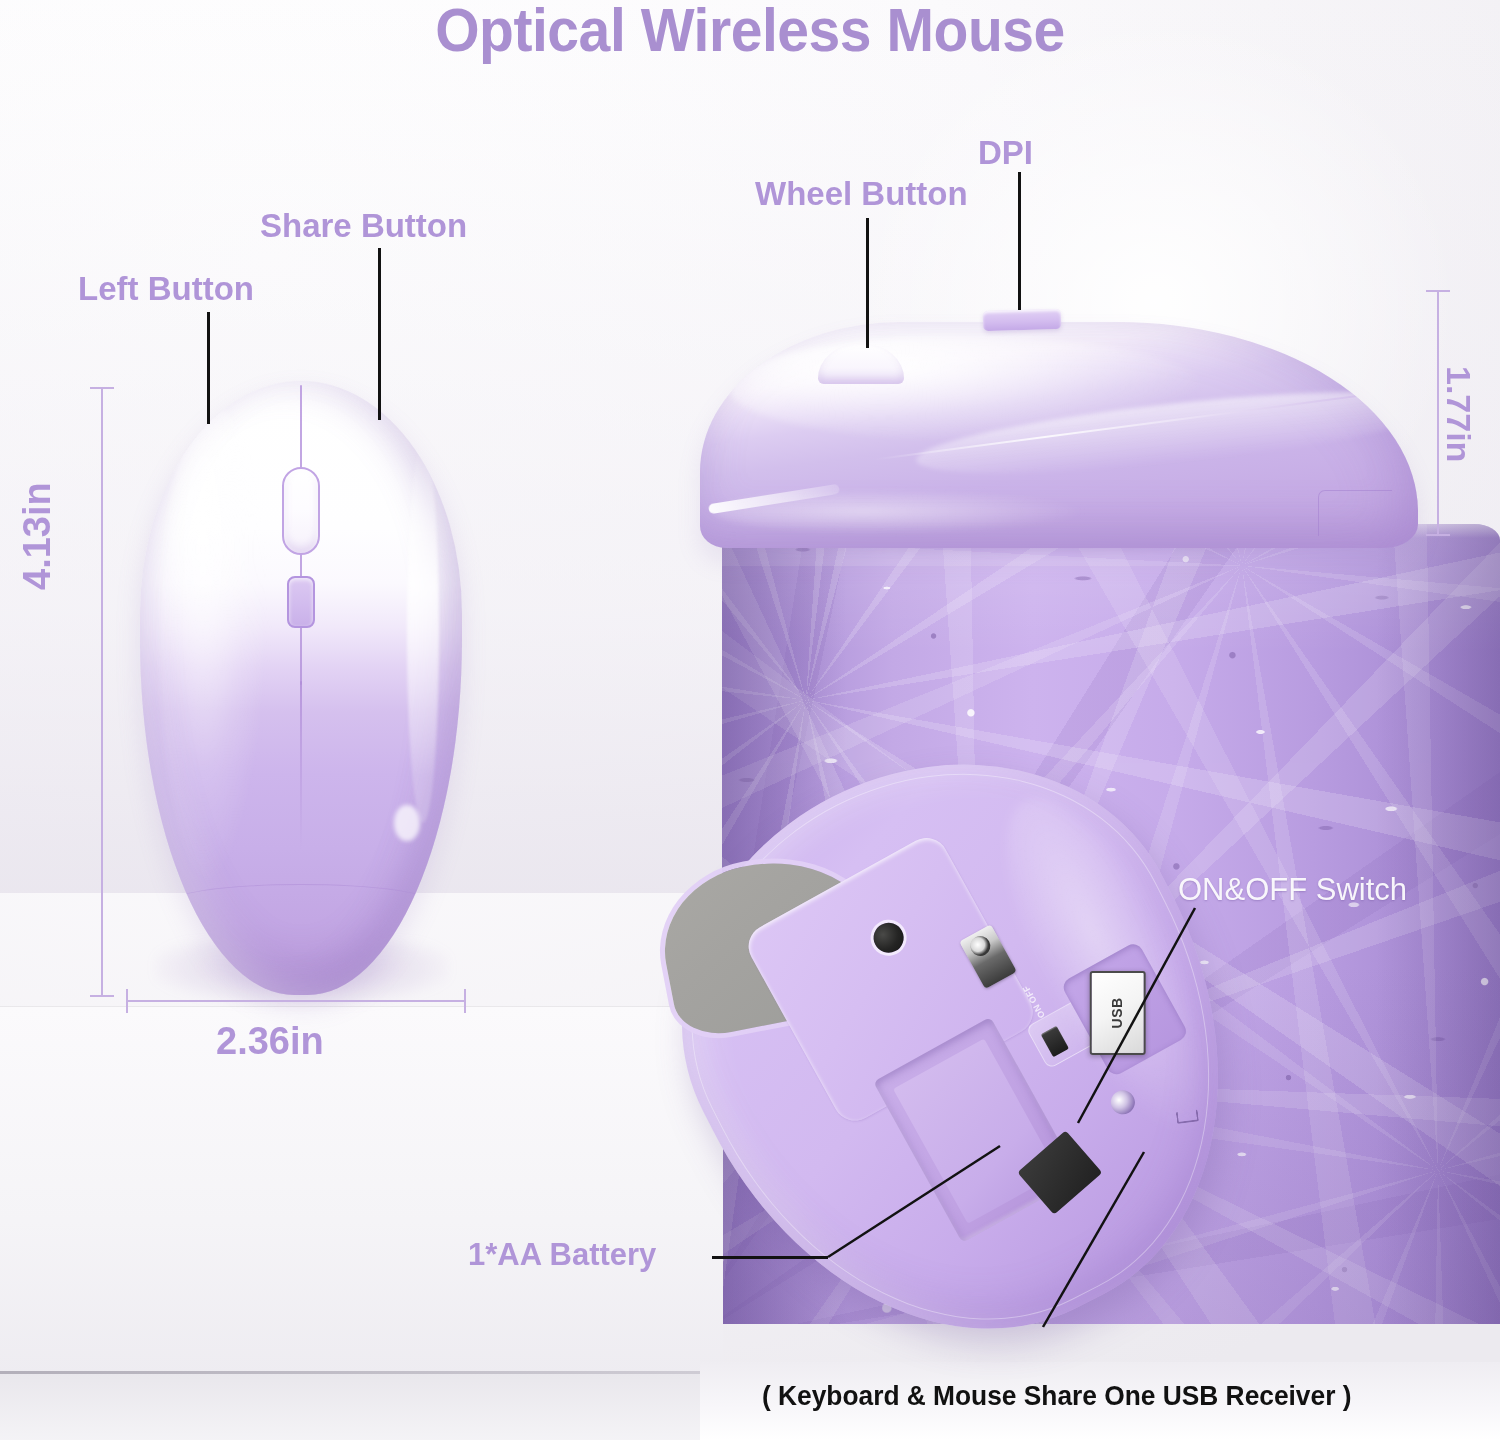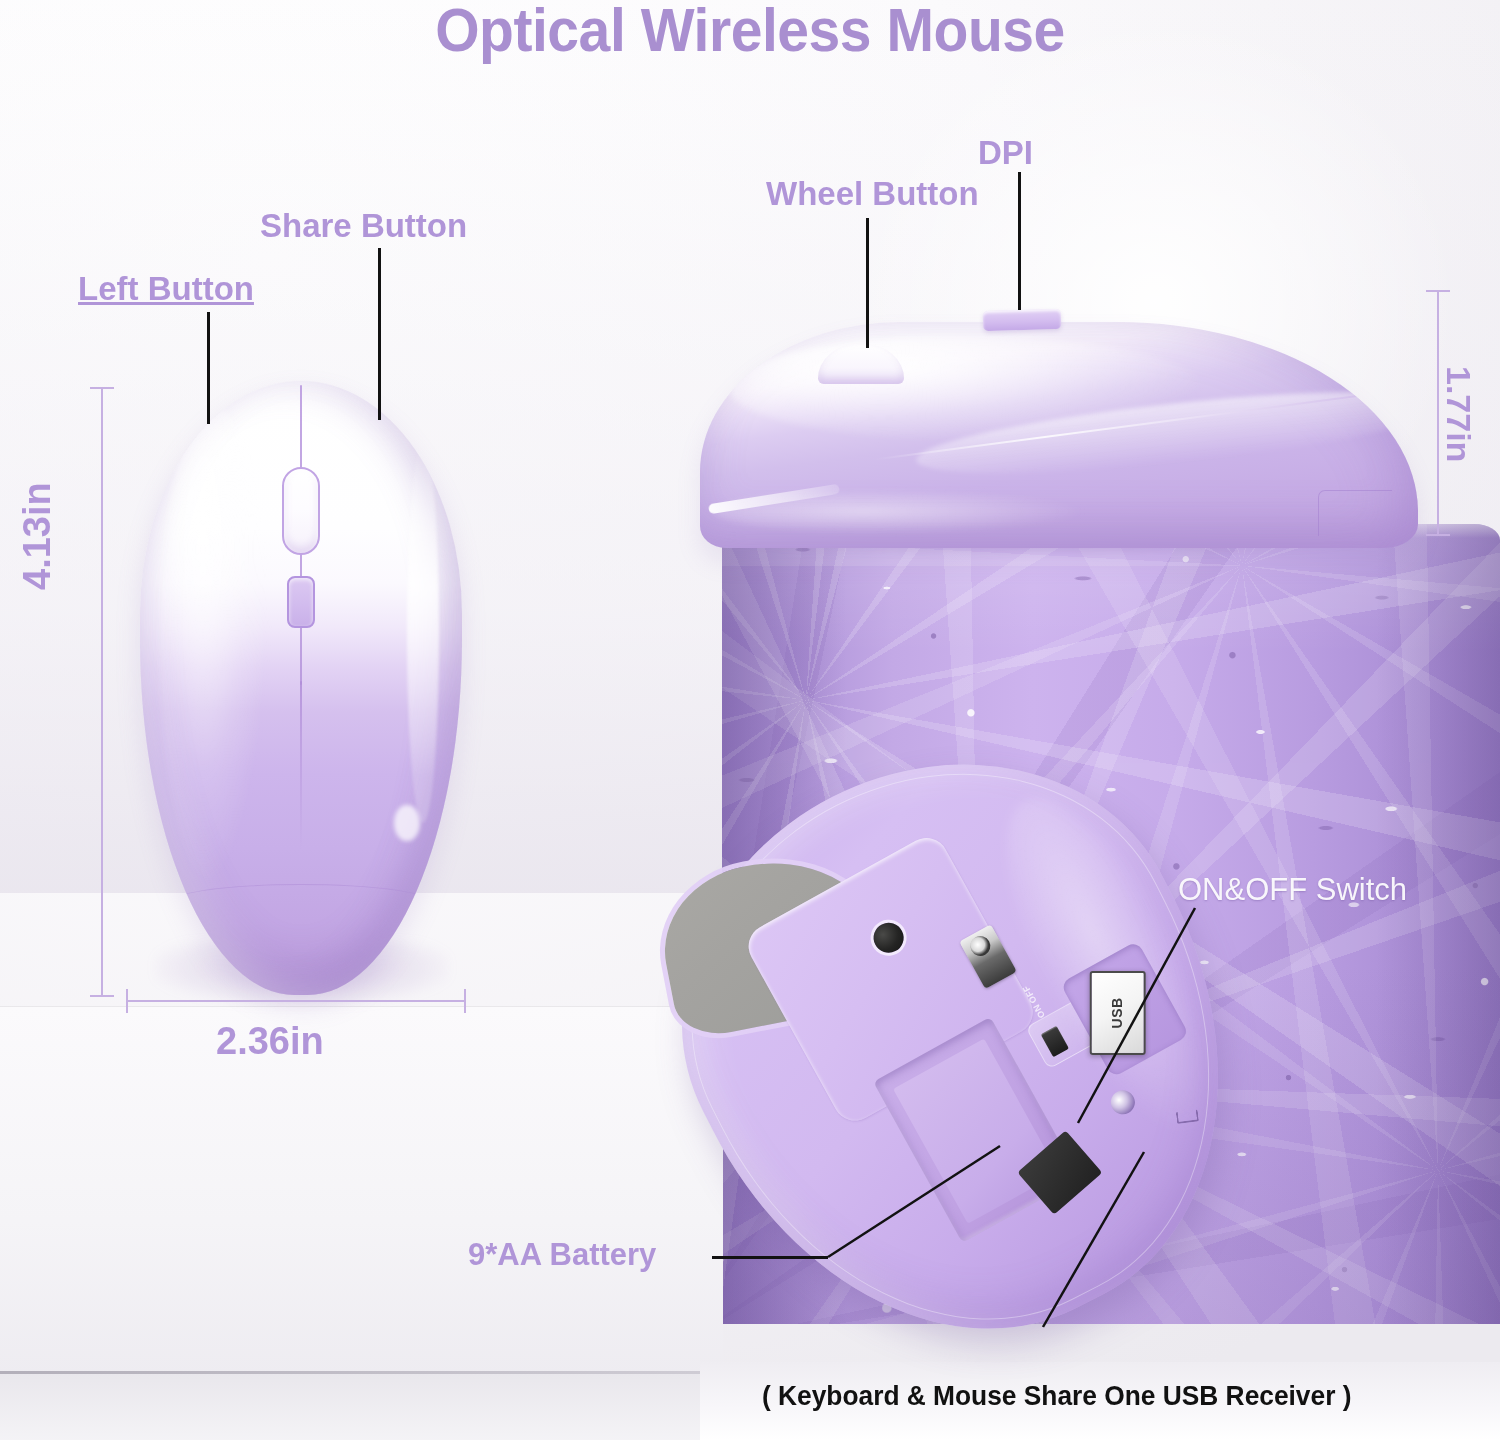--- a/index.html
+++ b/index.html
@@ -482,23 +482,23 @@
     color: #a98fd0;
     letter-spacing: -0.5px;
     transform: scaleX(.92);
   }
   .lbl {
     position: absolute;
     font-weight: 700;
     color: #b095d8;
     white-space: nowrap;
   }
-  .lbl-left    { left: 78px;  top: 270px;  font-size: 33px; text-decoration: underline; }
+  .lbl-left    { left: 78px;  top: 270px;  font-size: 33px; }
   .lbl-right   { left: 260px; top: 207px;  font-size: 33px; }
-  .lbl-wheel   { left: 755px; top: 175px;  font-size: 33px; margin-left: 11px; }
+  .lbl-wheel   { left: 755px; top: 175px;  font-size: 33px; }
   .lbl-dpi     { left: 978px; top: 134px;  font-size: 33px; }
   .lbl-battery { left: 468px; top: 1237px; font-size: 31px; }
 
   .lbl-onoff {
     position: absolute;
     left: 1178px; top: 872px;
     font-size: 31px; font-weight: 400;
     color: rgba(255,255,255,.92);
     text-shadow: 0 1px 2px rgba(120,92,165,.45);
     white-space: nowrap;
@@ -686,19 +686,19 @@
 
   <div class="dim-v-right"></div>
   <div class="dim-txt-177">1.77in</div>
 
   <div class="ttl">Optical Wireless Mouse</div>
 
   <div class="lbl lbl-left">Left Button</div>
   <div class="lbl lbl-right">Share Button</div>
   <div class="lbl lbl-wheel">Wheel Button</div>
   <div class="lbl lbl-dpi">DPI</div>
-  <div class="lbl lbl-battery">9*AA Battery</div>
+  <div class="lbl lbl-battery">1*AA Battery</div>
 
   <div class="lbl-onoff">ON&amp;OFF Switch</div>
 
   <div class="caption">( Keyboard &amp; Mouse Share One USB Receiver )</div>
 
 </div>
 
 </body></html>

